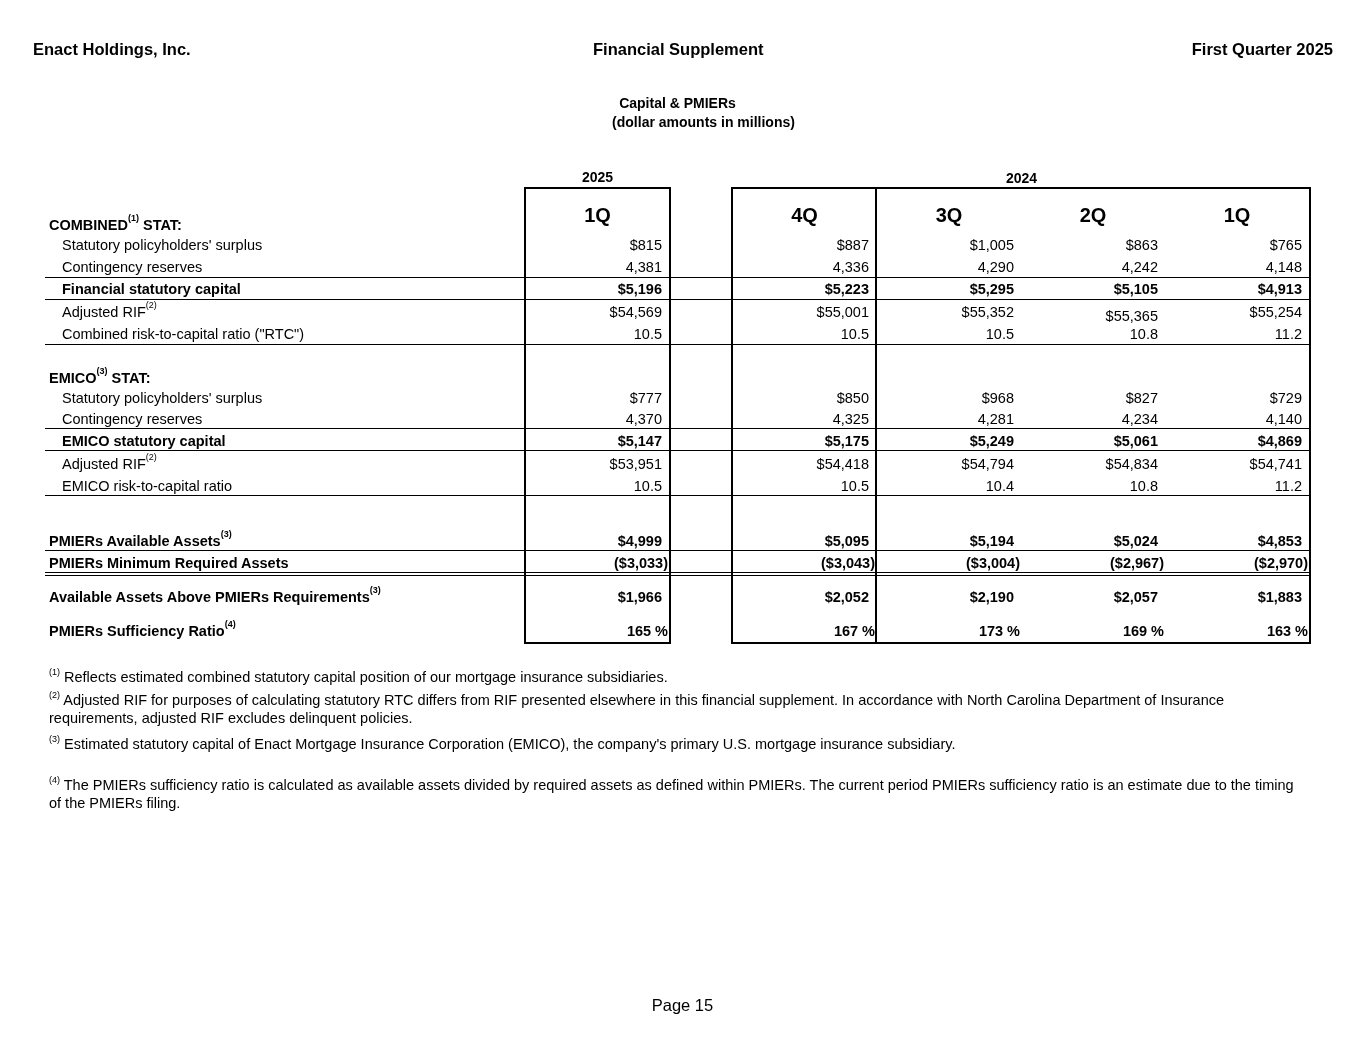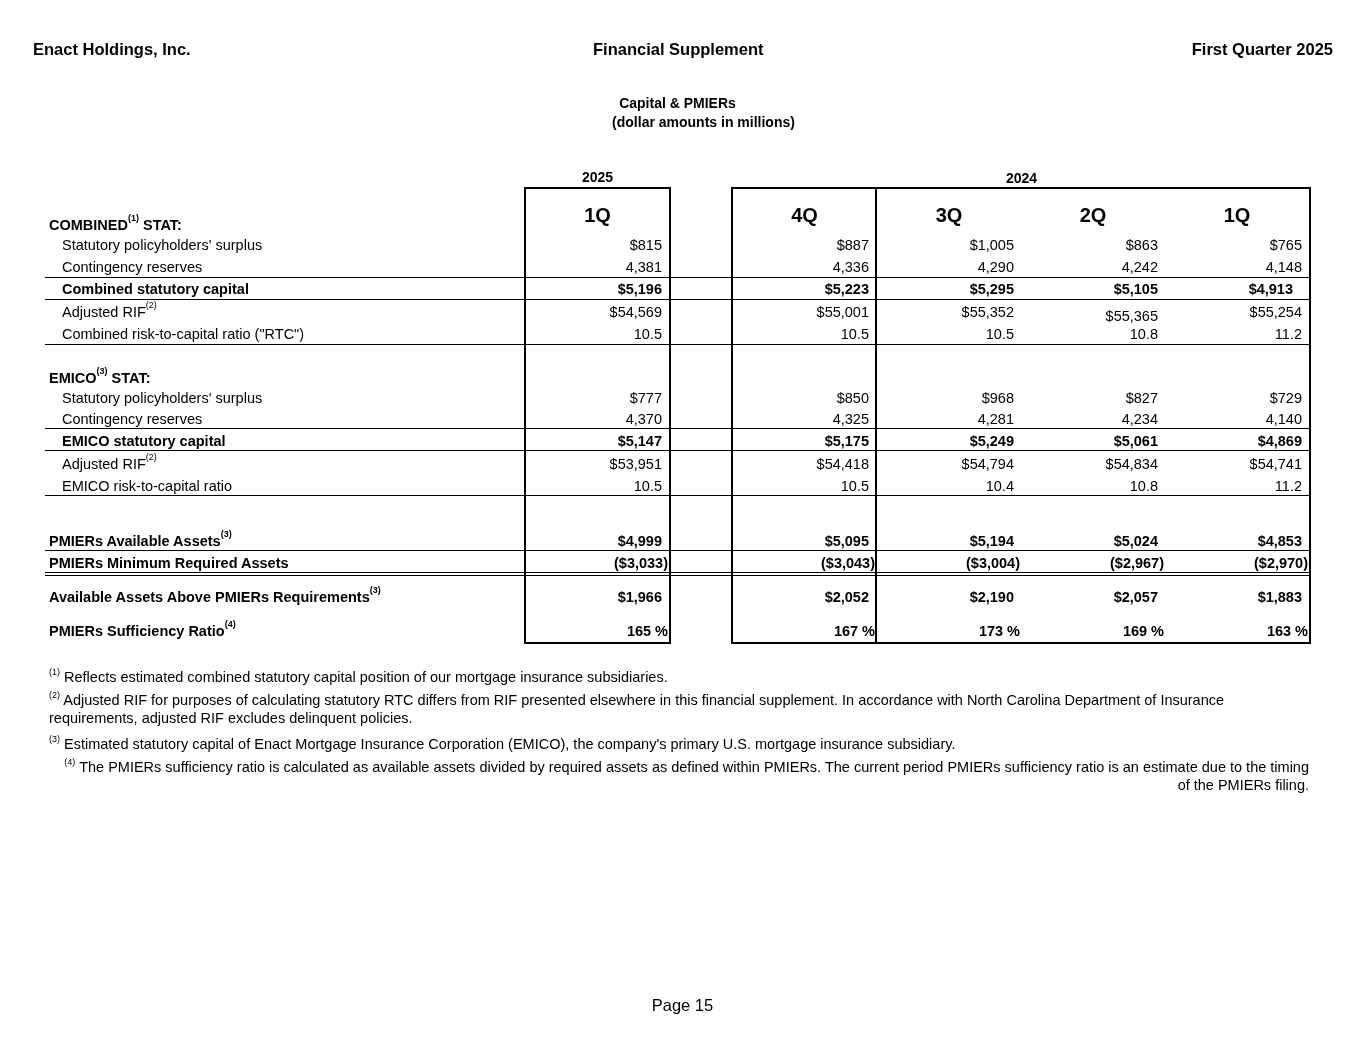--- a/index.html
+++ b/index.html
@@ -67,26 +67,26 @@
     <div class="abs val" style="top: 237px; right: 496px;">$887</div>
     <div class="abs val" style="top: 237px; right: 351px;">$1,005</div>
     <div class="abs val" style="top: 237px; right: 207px;">$863</div>
     <div class="abs val" style="top: 237px; right: 63px;">$765</div>
     <div class="abs lbl" style="top: 259px;"><span>Contingency reserves</span></div>
     <div class="abs val" style="top: 259px; right: 703px;">4,381</div>
     <div class="abs val" style="top: 259px; right: 496px;">4,336</div>
     <div class="abs val" style="top: 259px; right: 351px;">4,290</div>
     <div class="abs val" style="top: 259px; right: 207px;">4,242</div>
     <div class="abs val" style="top: 259px; right: 63px;">4,148</div>
-    <div class="abs lbl b" style="top: 281px;"><span>Combined statutory capital</span></div>
+    <div class="abs lbl b" style="top: 281px;"><span>Financial statutory capital</span></div>
     <div class="abs val b" style="top: 281px; right: 703px;">$5,196</div>
     <div class="abs val b" style="top: 281px; right: 496px;">$5,223</div>
     <div class="abs val b" style="top: 281px; right: 351px;">$5,295</div>
     <div class="abs val b" style="top: 281px; right: 207px;">$5,105</div>
-    <div class="abs val b" style="top: 281px; right: 72px;">$4,913</div>
+    <div class="abs val b" style="top: 281px; right: 63px;">$4,913</div>
     <div class="abs lbl" style="top: 304px;"><span>Adjusted RIF</span><sup>(2)</sup></div>
     <div class="abs val" style="top: 304px; right: 703px;">$54,569</div>
     <div class="abs val" style="top: 304px; right: 496px;">$55,001</div>
     <div class="abs val" style="top: 304px; right: 351px;">$55,352</div>
     <div class="abs val" style="top: 308px; right: 207px;">$55,365</div>
     <div class="abs val" style="top: 304px; right: 63px;">$55,254</div>
     <div class="abs lbl" style="top: 326px;"><span>Combined risk-to-capital ratio ("RTC")</span></div>
     <div class="abs val" style="top: 326px; right: 703px;">10.5</div>
     <div class="abs val" style="top: 326px; right: 496px;">10.5</div>
     <div class="abs val" style="top: 326px; right: 351px;">10.5</div>
@@ -144,15 +144,15 @@
     <div class="abs val b" style="top: 623px; right: 697px;">165 %</div>
     <div class="abs val b" style="top: 623px; right: 490px;">167 %</div>
     <div class="abs val b" style="top: 623px; right: 345px;">173 %</div>
     <div class="abs val b" style="top: 623px; right: 201px;">169 %</div>
     <div class="abs val b" style="top: 623px; right: 57px;">163 %</div>
   </div>
 
 <div class="abs fn" style="top:668px;"><sup>(1)</sup><span> Reflects estimated combined statutory capital position of our mortgage insurance subsidiaries.</span></div>
 <div class="abs fn" style="top:691px;"><sup>(2)</sup><span> Adjusted RIF for purposes of calculating statutory RTC differs from RIF presented elsewhere in this financial supplement. In accordance with North Carolina Department of Insurance requirements, adjusted RIF excludes delinquent policies.</span></div>
 <div class="abs fn" style="top:735px;"><sup>(3)</sup><span> Estimated statutory capital of Enact Mortgage Insurance Corporation (EMICO), the company's primary U.S. mortgage insurance subsidiary.</span></div>
-<div class="abs fn" style="top:758px;text-align:right;"><sup>(4)</sup><span> The PMIERs sufficiency ratio is calculated as available assets divided by required assets as defined within PMIERs. The current period PMIERs sufficiency ratio is an estimate due to the timing of the PMIERs filing.</span></div>
+<div class="abs fn" style="top:776px;"><sup>(4)</sup><span> The PMIERs sufficiency ratio is calculated as available assets divided by required assets as defined within PMIERs. The current period PMIERs sufficiency ratio is an estimate due to the timing of the PMIERs filing.</span></div>
 
 <div class="abs page">Page 15</div>
 
 </body></html>

